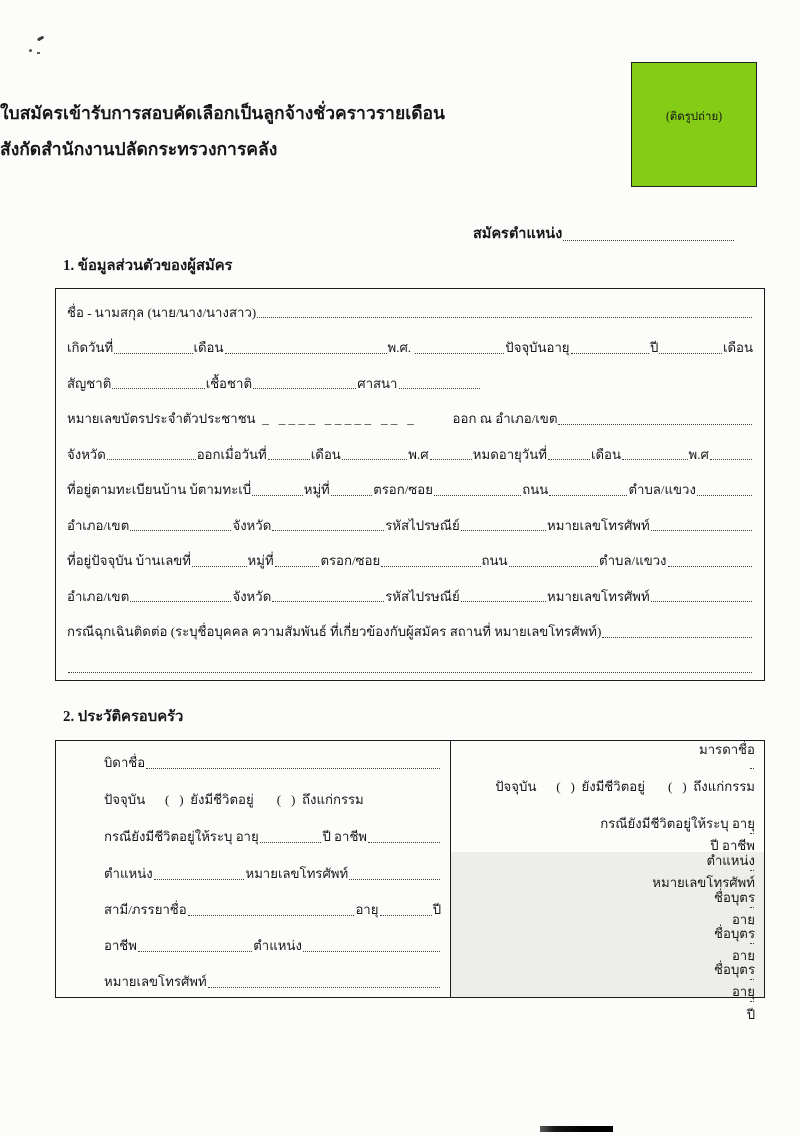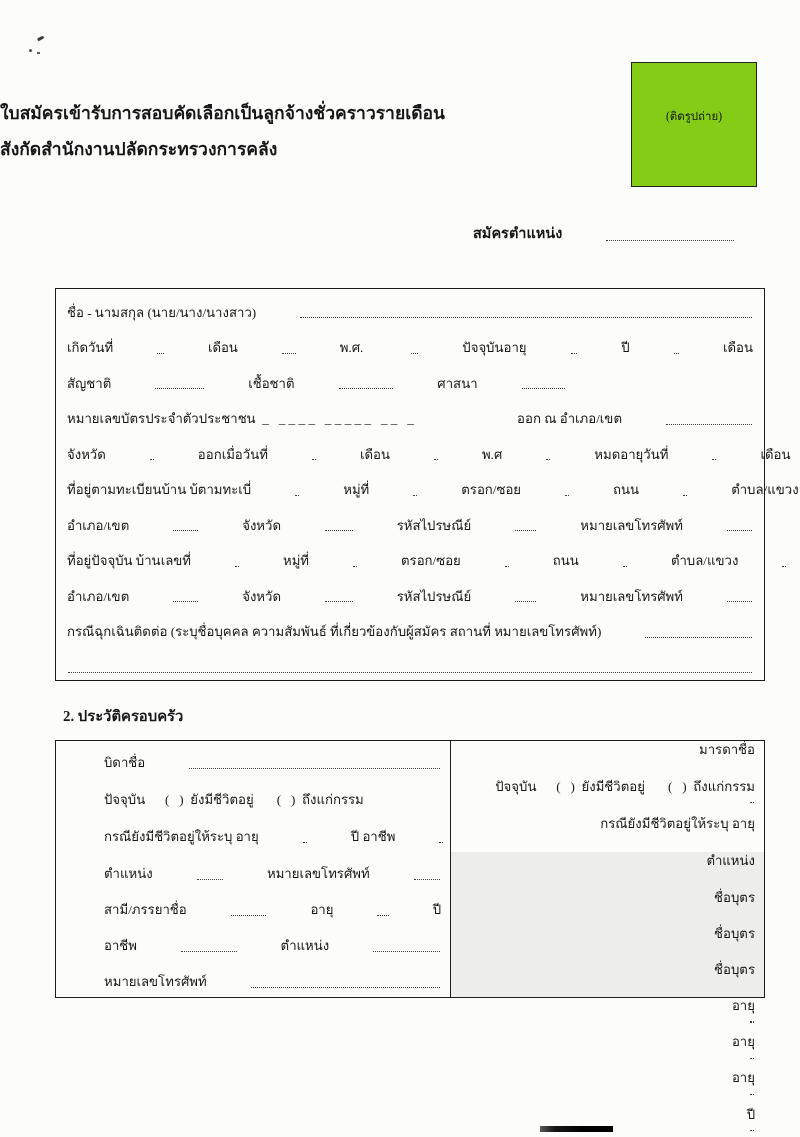--- a/index.html
+++ b/index.html
@@ -25,21 +25,21 @@
             border:1.4px solid #222;background:#84cc16;}
   .photobox span{position:absolute;top:44px;left:0;width:100%;text-align:center;font-size:11.5px;}
   
   .posline{position:absolute;top:220px;left:473px;width:262px;height:24px;
            font-weight:bold;font-size:14.5px;}
   
   .sechead{position:absolute;left:63px;font-weight:bold;font-size:14.8px;}
   .s1{top:253px;}
   .s2{top:704px;}
   
-  .fline{display:flex;align-items:flex-end;box-sizing:border-box;gap:43px;}
+  .fline{display:flex;align-items:flex-end;box-sizing:border-box;}
   .fline .t{white-space:pre;line-height:1.35;flex-shrink:0;}
   .fline .ld{flex-grow:1;min-width:4px;border-bottom:1.6px dotted #3c3c3c;margin:0 1px 3.5px 1px;}
   .fline .gp{flex-grow:1;min-width:2px;}
   
   .box1{position:absolute;left:55px;top:288px;width:710px;height:393px;
         border:1.6px solid #1c1c1c;box-sizing:border-box;
         padding:3px 11px 0 11px;font-size:13.2px;}
   .box1 .fline{height:35.5px;padding-bottom:6px;}
   
   .box2{position:absolute;left:55px;top:740px;width:710px;
@@ -72,20 +72,21 @@
 
   <div class="photobox">
     <span>(ติดรูปถ่าย)</span>
   </div>
 
   <div class="posline fline">
       <span class="t">สมัครตำแหน่ง</span>
       <span class="ld" style="flex-grow: 1;"></span>
     </div>
 
+  <div class="sechead s1">1. ข้อมูลส่วนตัวของผู้สมัคร</div>
 
   <div class="box1">
     <div class="fline">
         <span class="t">ชื่อ - นามสกุล (นาย/นาง/นางสาว)</span>
         <span class="ld" style="flex-grow: 1;"></span>
       </div>
     <div class="fline">
         <span class="t">เกิดวันที่</span>
         <span class="ld" style="flex-grow: 7.5;"></span>
         <span class="t">เดือน</span>

